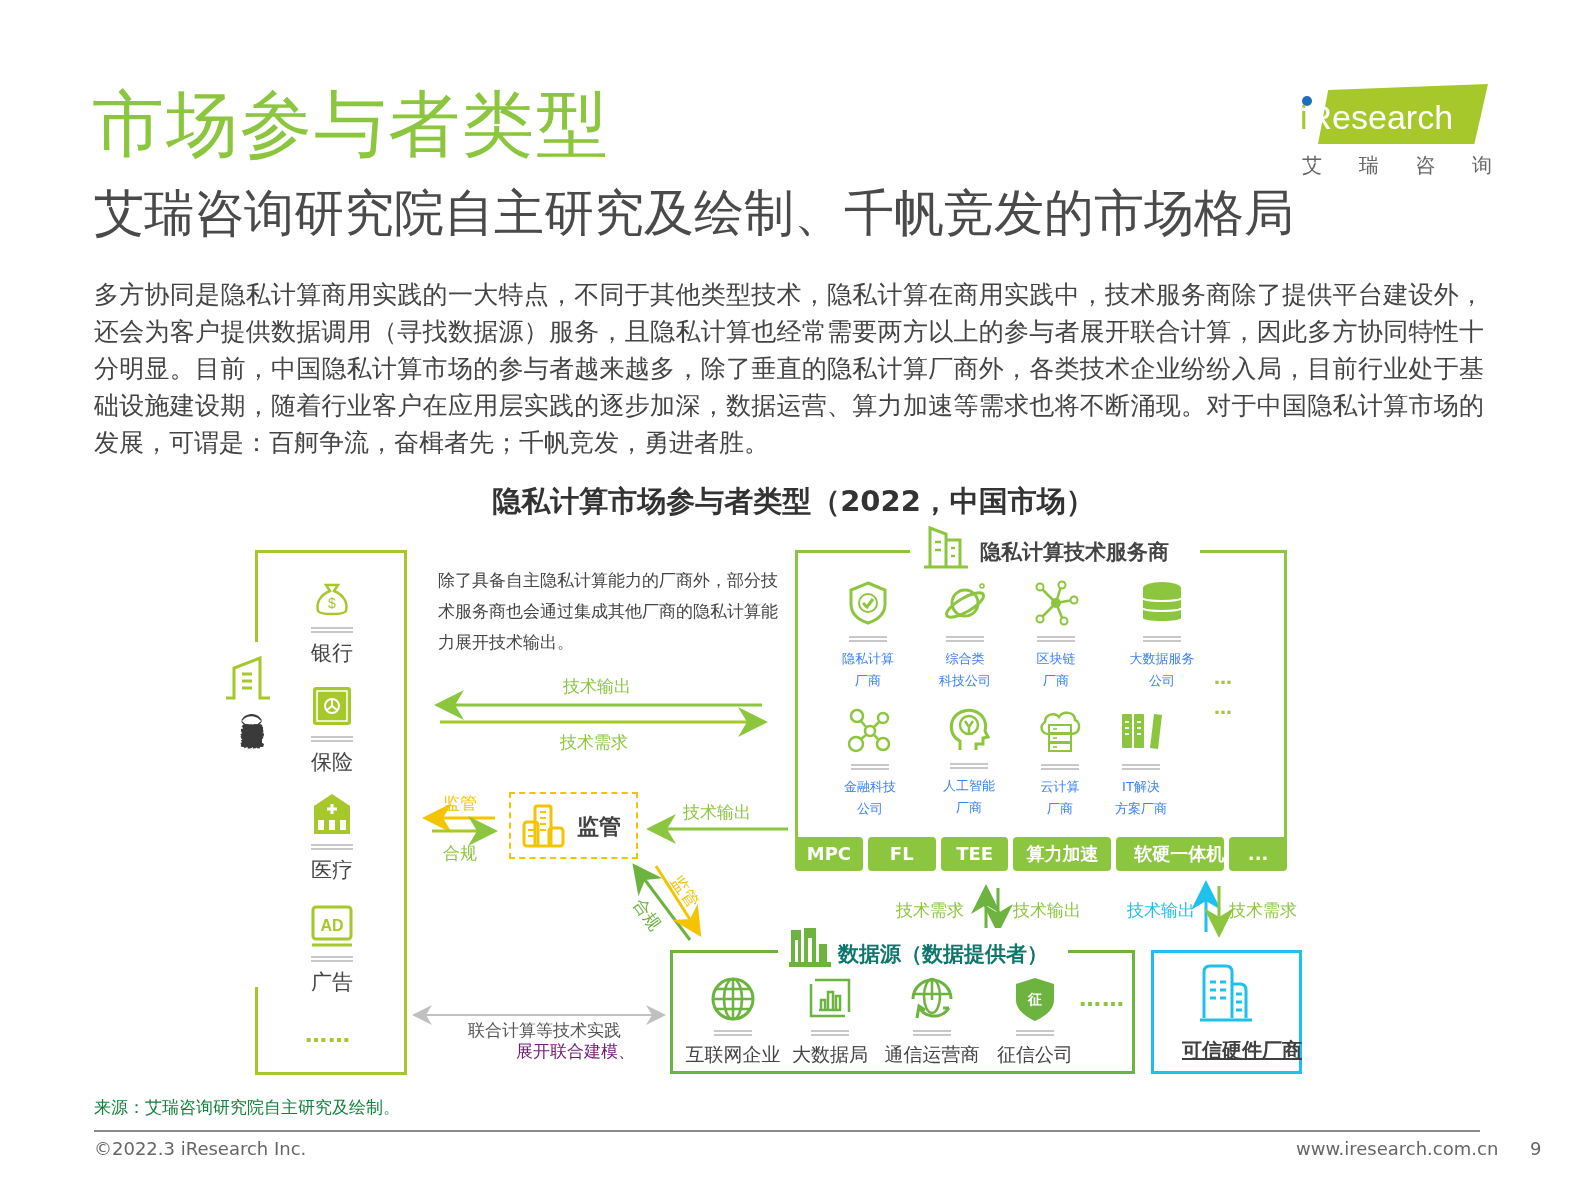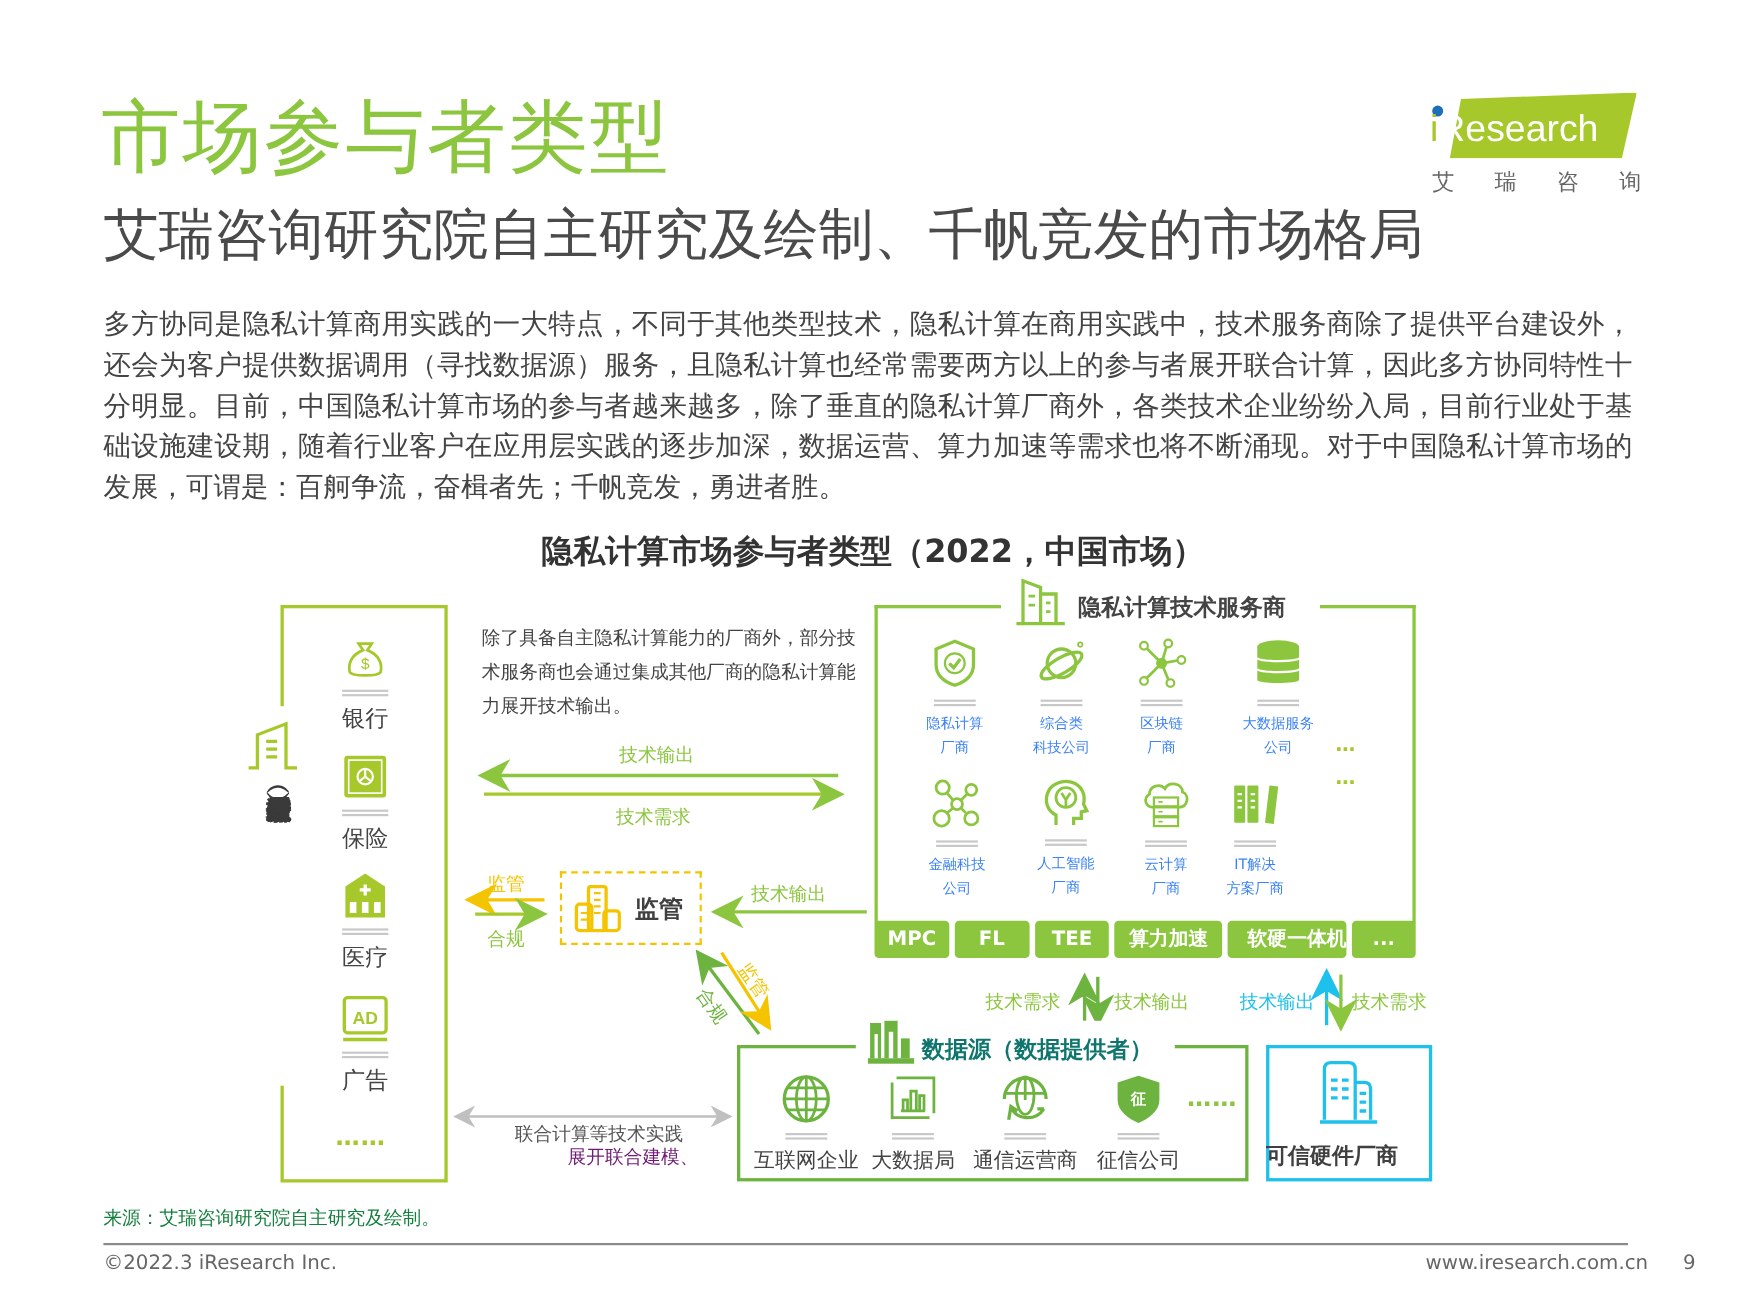--- a/index.html
+++ b/index.html
@@ -59,21 +59,21 @@
   .ds-box { left: 670px; top: 950px; width: 465px; height: 124px; border: 3px solid #6db33f; }
   .ds-title-bg { left: 778px; top: 928px; width: 290px; height: 44px; background: #fff; }
   .ds-title { left: 838px; top: 940px; font-size: 21px; font-weight: bold; color: #0f766e; white-space: nowrap; }
   .ds-item { width: 100px; text-align: center; }
   .ds-item .ico { width: 46px; height: 46px; margin: 0 auto; }
   .ds-item .bar { width: 38px; height: 6px; margin: 4px auto 0; border-top: 2px solid #c8c8c8; border-bottom: 2px solid #c8c8c8; }
   .ds-item .lbl { font-size: 19px; color: #444; margin-top: 6px; white-space: nowrap; }
 
   
   .hw-box { left: 1151px; top: 950px; width: 151px; height: 124px; border: 3px solid #1ec1ec; }
-  .hw-label { left: 1151px; top: 1037px; width: 151px; text-align: left; font-size: 20px; font-weight: bold; color: #404040; }
+  .hw-label { left: 1151px; top: 1037px; width: 151px; text-align: right; font-size: 20px; font-weight: bold; color: #404040; text-decoration: underline; }
 
   .source { left: 94px; top: 1096px; font-size: 17px; color: #15803d; }
   .footer-line { left: 94px; top: 1130px; width: 1386px; height: 2px; background: #8a8a8a; }
   .copyright { left: 94px; top: 1138px; font-size: 18px; color: #666; font-family: "DejaVu Sans", sans-serif; }
   .site { left: 1296px; top: 1138px; font-size: 18px; color: #666; font-family: "DejaVu Sans", sans-serif; }
   .page-num { left: 1530px; top: 1138px; font-size: 18px; color: #666; }
 </style>
 </head>
 <body>
 

